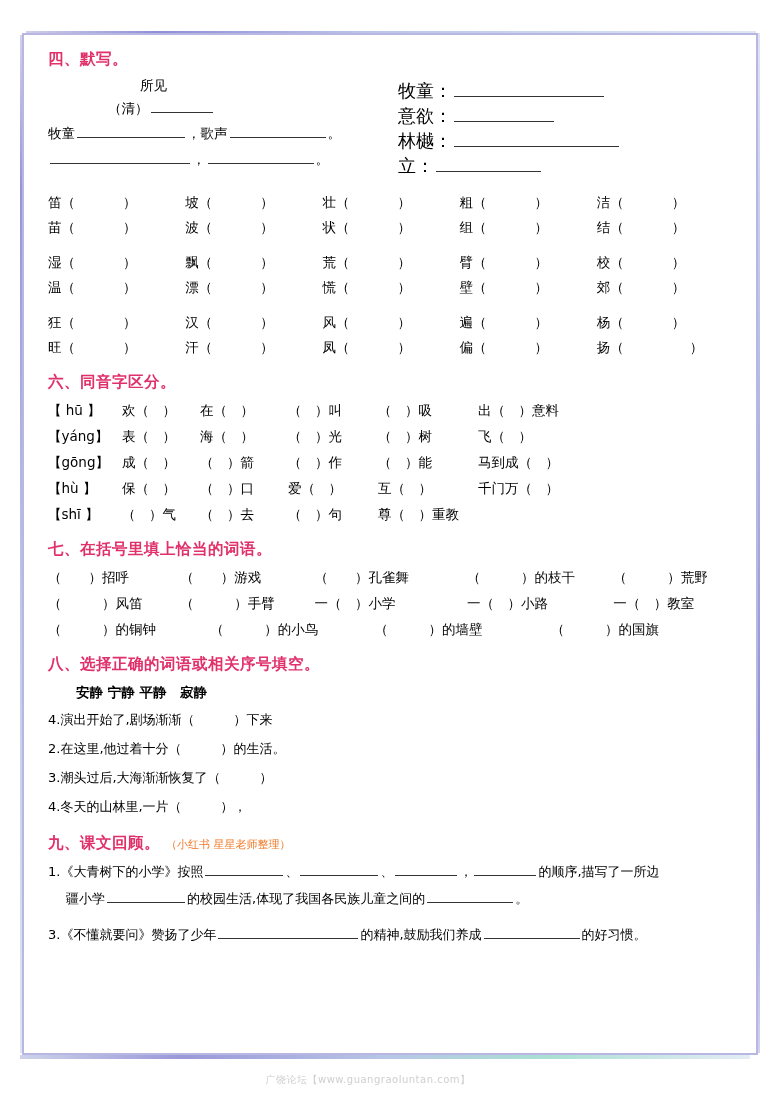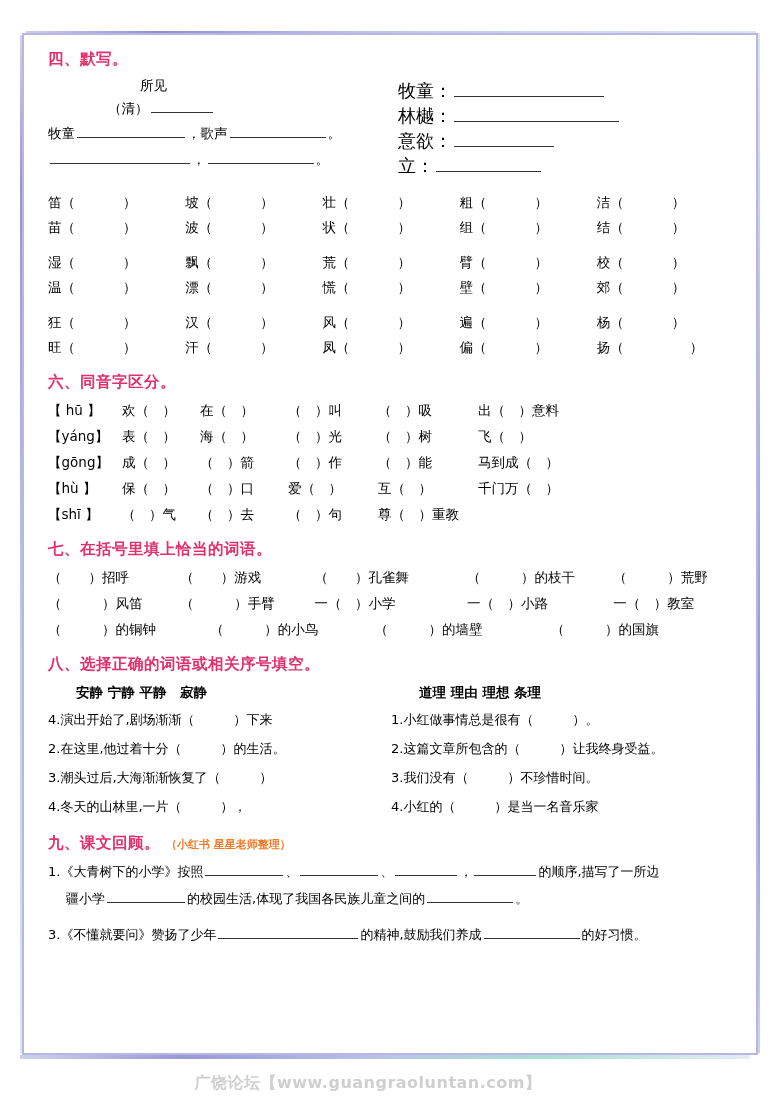--- a/index.html
+++ b/index.html
@@ -52,21 +52,21 @@
   .sec-title {
     color: #e0316b;
     font-weight: bold;
     font-size: 15.5px;
     letter-spacing: 0.5px;
     margin-bottom: 4px;
   }
   .sec-title .note {
     color: #f07a28;
     font-size: 11px;
-    font-weight: bold;
+    font-weight: normal;
     letter-spacing: 0;
   }
   .sec { margin-bottom: 12px; }
 
   .blank {
     display: inline-block;
     border-bottom: 1.4px solid #333;
     vertical-align: baseline;
     height: 15px;
     margin: 0 2px;
@@ -104,23 +104,22 @@
   
   .p9 { font-size: 13px; line-height: 27px; margin-bottom: 9px; }
   .p9 .ind { display: inline-block; width: 18px; }
 
   .watermark {
     position: absolute;
     left: 0; top: 1073px;
     width: 736px;
     text-align: center;
     color: #cfcfcf;
-    font-size: 16px;
+    font-size: 10px;
     letter-spacing: 0.5px;
-    font-weight: bold;
   }
 </style>
 </head>
 <body>
 
 <div class="frame-edge-top"></div>
 <div class="frame-edge-left"></div>
 <div class="frame-edge-right"></div>
 <div class="frame-edge-bottom"></div>
 <div class="page-frame"></div>
@@ -137,22 +136,22 @@
         </div>
         <div class="poem-line">
           <span>牧童</span><span class="blank" style="width:108px"></span><span>，歌声</span><span class="blank" style="width:96px"></span><span>。</span>
         </div>
         <div class="poem-line">
           <span class="blank" style="width:140px"></span><span>，</span><span class="blank" style="width:106px"></span><span>。</span>
         </div>
       </div>
       <div class="s4right">
         <div class="rrow"><span>牧童：</span><span class="blank" style="width:150px"></span></div>
+        <div class="rrow"><span>意欲：</span><span class="blank" style="width:100px"></span></div>
         <div class="rrow"><span>林樾：</span><span class="blank" style="width:165px"></span></div>
-        <div class="rrow"><span>意欲：</span><span class="blank" style="width:100px"></span></div>
         <div class="rrow"><span>立：</span><span class="blank" style="width:105px"></span></div>
       </div>
     </div>
   </div>
 
   <div class="sec">
 
     <div class="grid5">
       <div class="cell"><span>笛（</span><span class="blank" style="width:44px;border:none"></span><span>）</span></div>
       <div class="cell"><span>坡（</span><span class="blank" style="width:44px;border:none"></span><span>）</span></div>
@@ -271,27 +270,20 @@
   <div class="sec">
     <div class="sec-title">八、选择正确的词语或相关序号填空。</div>
     <div class="s8cols">
       <div class="s8col">
         <div class="bank">安静 宁静 平静　寂静</div>
         <div class="q">4.演出开始了,剧场渐渐（　　　）下来</div>
         <div class="q">2.在这里,他过着十分（　　　）的生活。</div>
         <div class="q">3.潮头过后,大海渐渐恢复了（　　　）</div>
         <div class="q">4.冬天的山林里,一片（　　　），</div>
       </div>
-      <div class="s8col">
-        <div class="bank">道理 理由 理想 条理</div>
-        <div class="q">1.小红做事情总是很有（　　　）。</div>
-        <div class="q">2.这篇文章所包含的（　　　）让我终身受益。</div>
-        <div class="q">3.我们没有（　　　）不珍惜时间。</div>
-        <div class="q">4.小红的（　　　）是当一名音乐家</div>
-      </div>
     </div>
   </div>
 
   <div class="sec">
     <div class="sec-title">
       <span>九、课文回顾。</span>
       <span class="note">（小红书 星星老师整理）</span>
     </div>
 
     <div class="p9">

